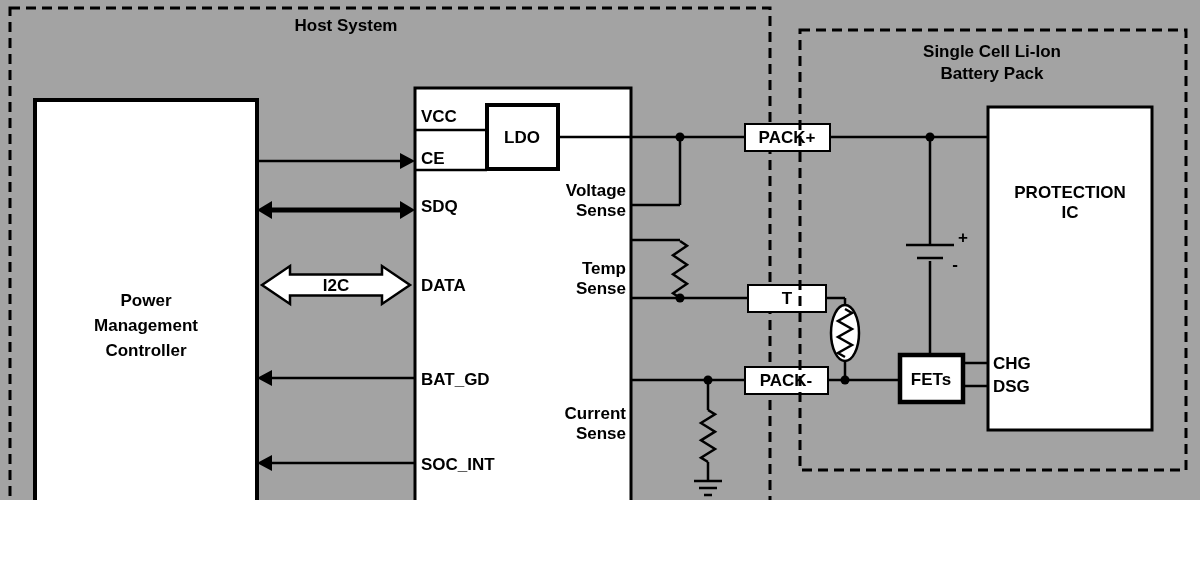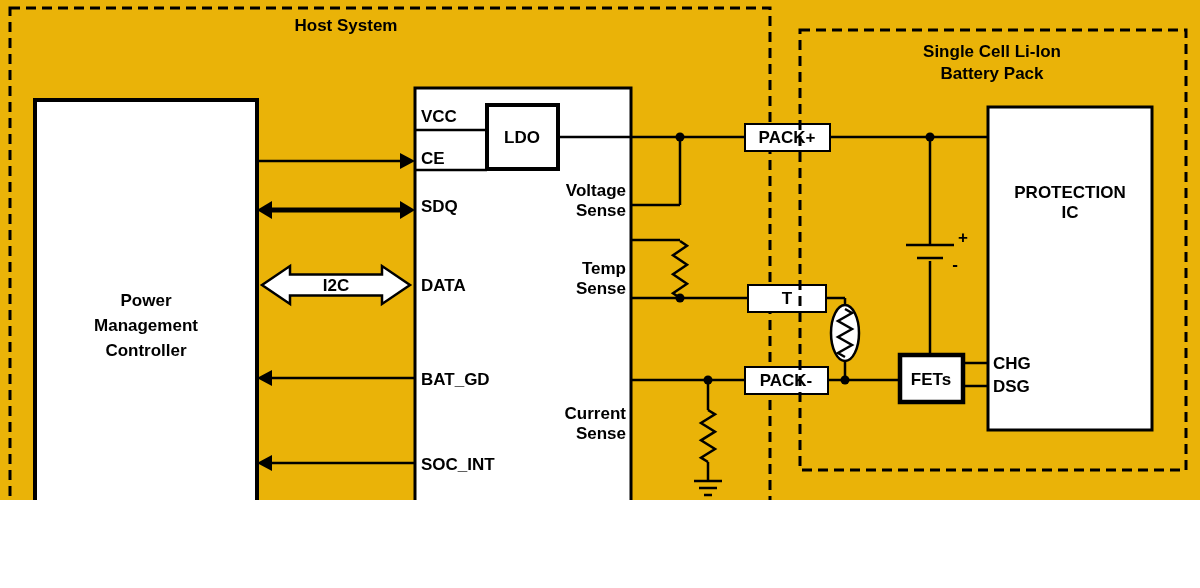--- a/index.html
+++ b/index.html
@@ -1,16 +1,16 @@
 <!DOCTYPE html>
 <html><head>
 <meta charset="utf-8">
 <style>
   html,body{margin:0;padding:0;background:#ffffff}
-  .stage{width:1200px;height:500px;position:relative;background:#eab308;overflow:hidden}
+  .stage{width:1200px;height:500px;position:relative;background:#a3a3a3;overflow:hidden}
   svg{display:block}
   .dashed{fill:none;stroke:#000;stroke-width:3;stroke-dasharray:10 6}
   .box{fill:#ffffff;stroke:#000}
   .wire{stroke:#000;stroke-width:2.5;fill:none}
   .thick{stroke-width:5}
   .head{fill:#000;stroke:none}
   .hollow{fill:#ffffff;stroke:#000;stroke-width:2.5}
   .dot{fill:#000;stroke:none}
   .lbl{font-family:"Liberation Sans","DejaVu Sans",sans-serif;font-weight:bold;font-size:17px;fill:#000}
   .mid{text-anchor:middle}

